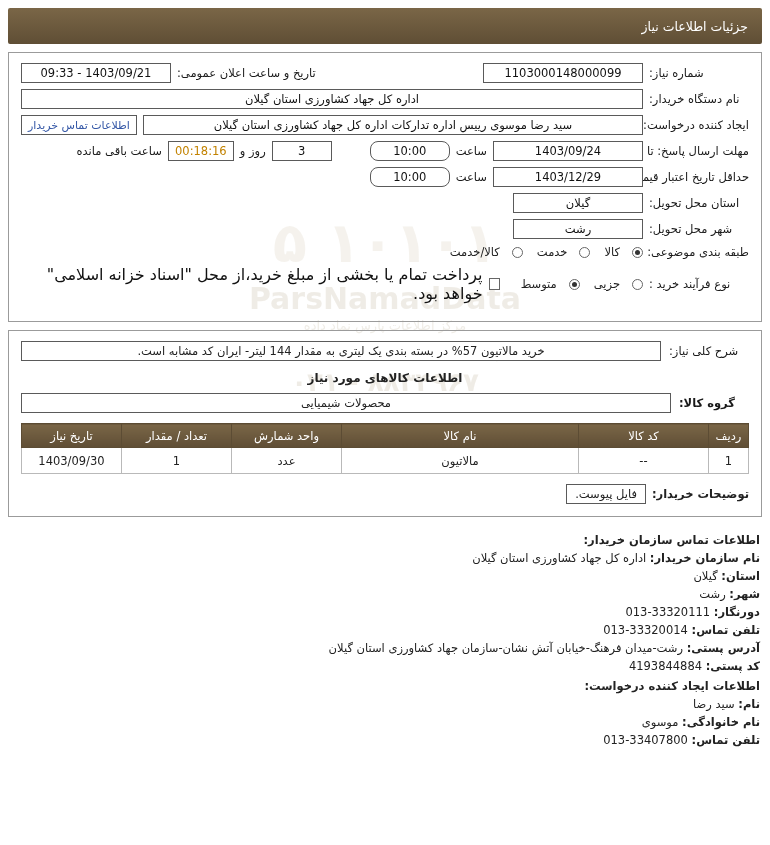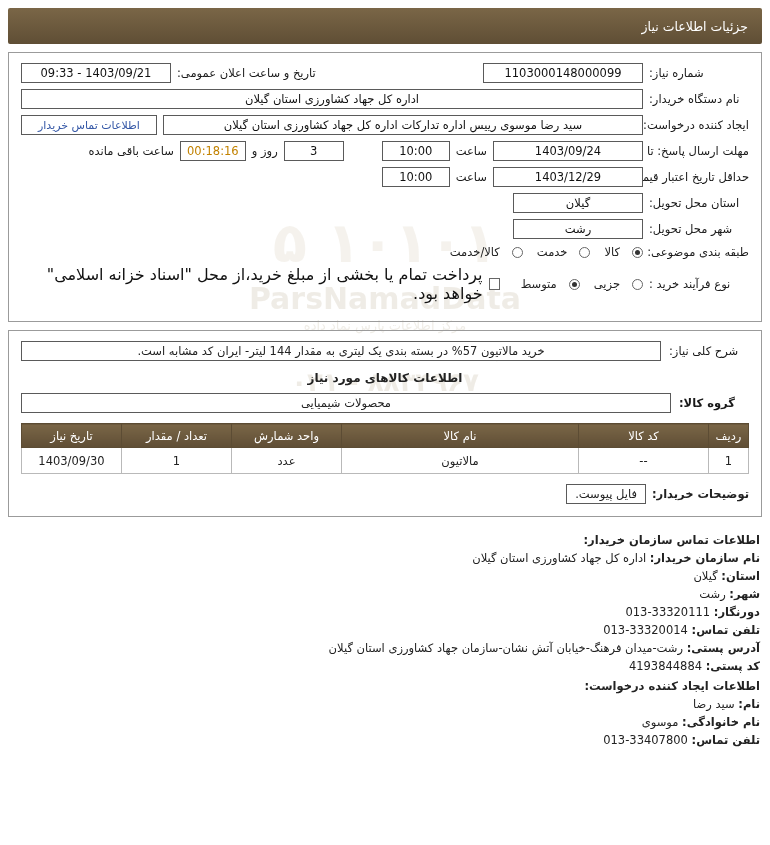--- a/index.html
+++ b/index.html
@@ -110,33 +110,33 @@
     padding: 0 6px;
     font-size: 11.5px;
     text-align: center;
     white-space: nowrap;
     overflow: hidden;
     color: #111;
   }
   .fld.grow { flex: 1 1 auto; }
   .fld.w-num { width: 160px; }
   .fld.w-date { width: 150px; }
-  .fld.w-time { width: 68px; }
+  .fld.w-time { width: 80px; border-radius: 8px; }
   .fld.w-days { width: 60px; }
   .fld.w-rem  { width: 66px; color:#c28200; }
   .fld.w-prov { width: 130px; }
   .fld.w-city { width: 130px; }
 
   .mini-lbl { font-size: 11.5px; color:#1a1a1a; white-space:nowrap; }
   .link {
     color: #3457a6;
     font-size: 11px;
     border: 1px solid #5a5a5a;
     background: #fff;
-    padding: 1px 16px;
+    padding: 1px 6px;
     height: 20px;
     line-height: 17px;
     white-space: nowrap;
     cursor: pointer;
   }
 
   
   .radio-group { display:flex; align-items:center; gap:14px; }
   .radio-item { display:flex; align-items:center; gap:12px; font-size:11.5px; }
   .radio {

